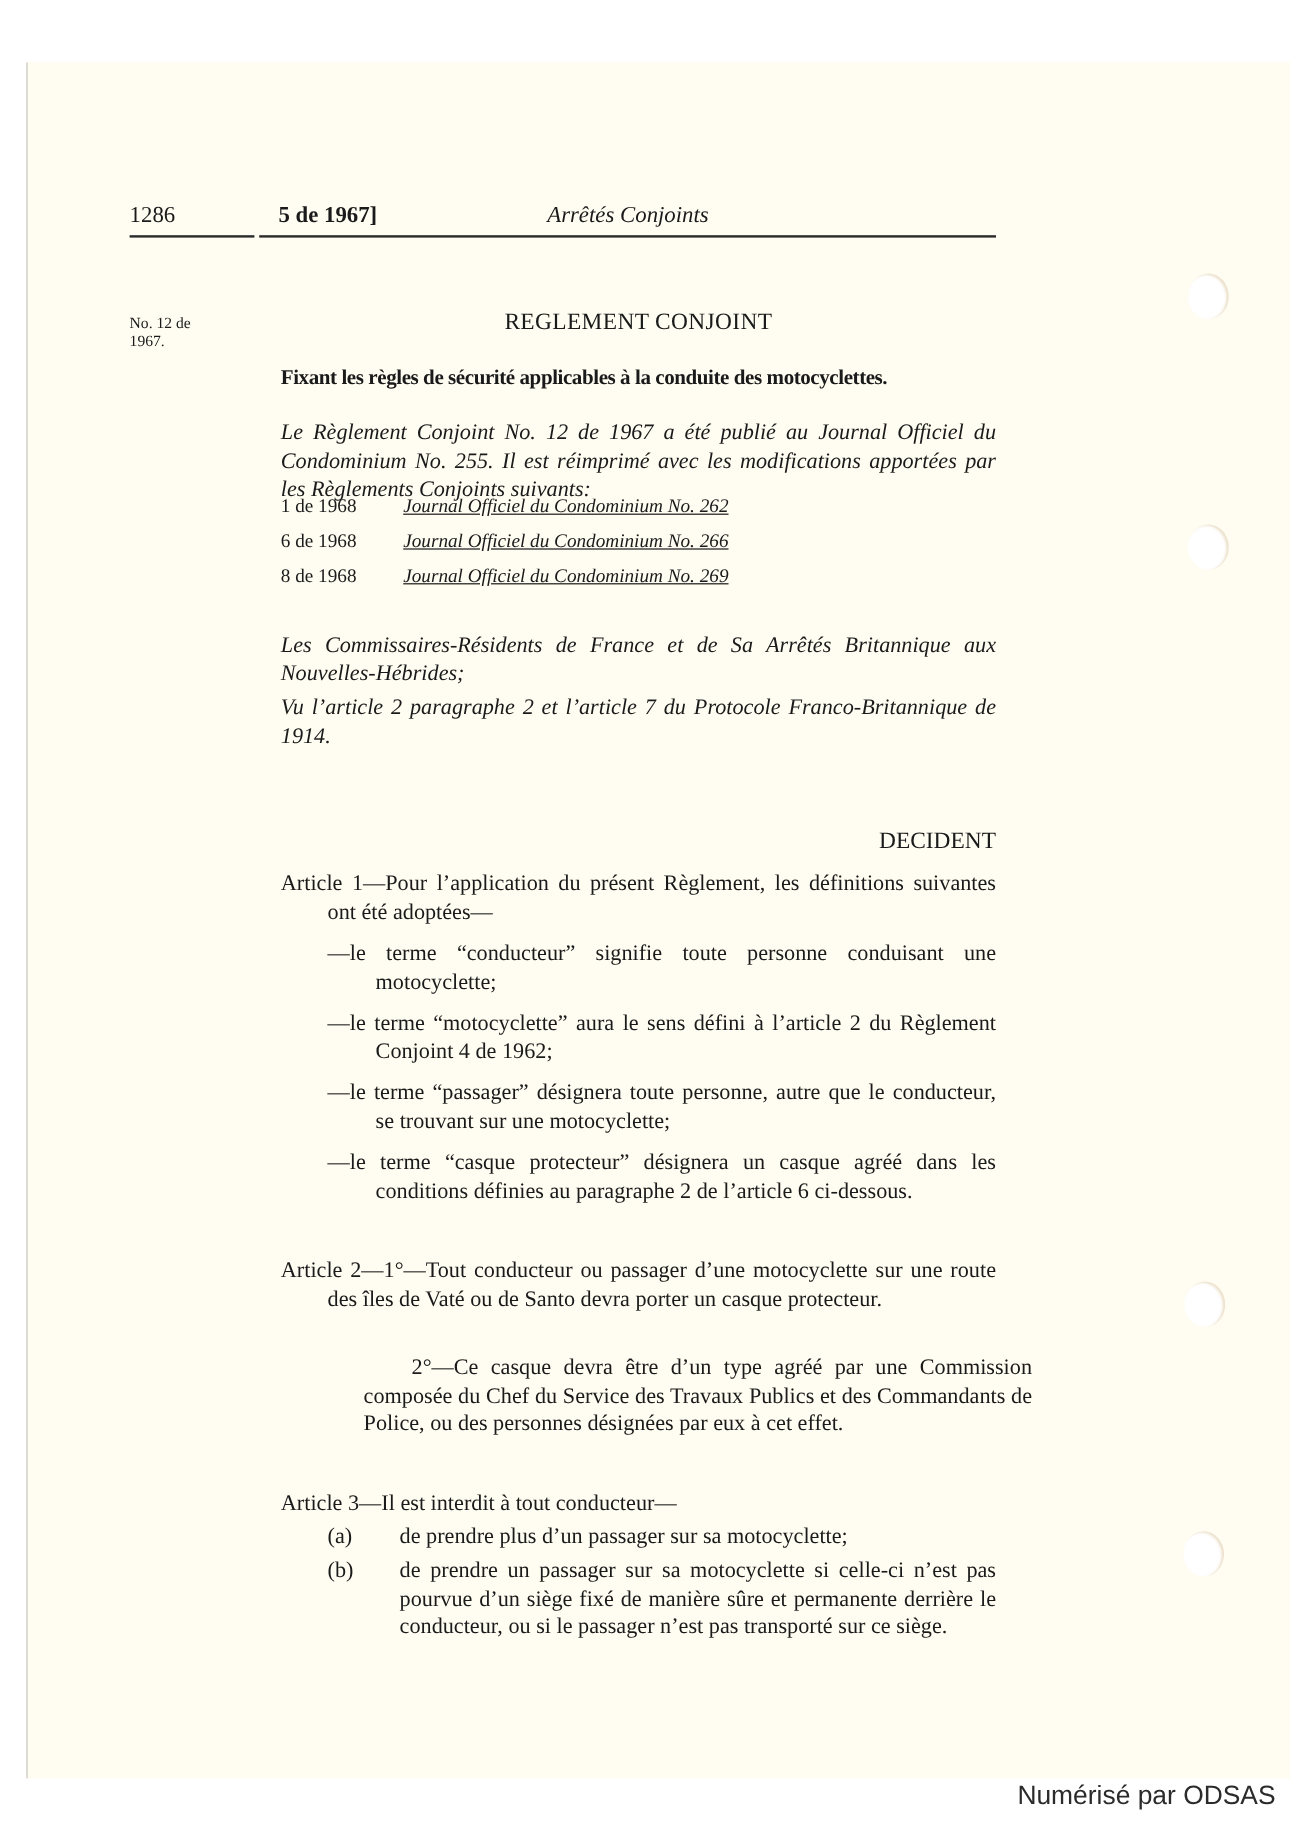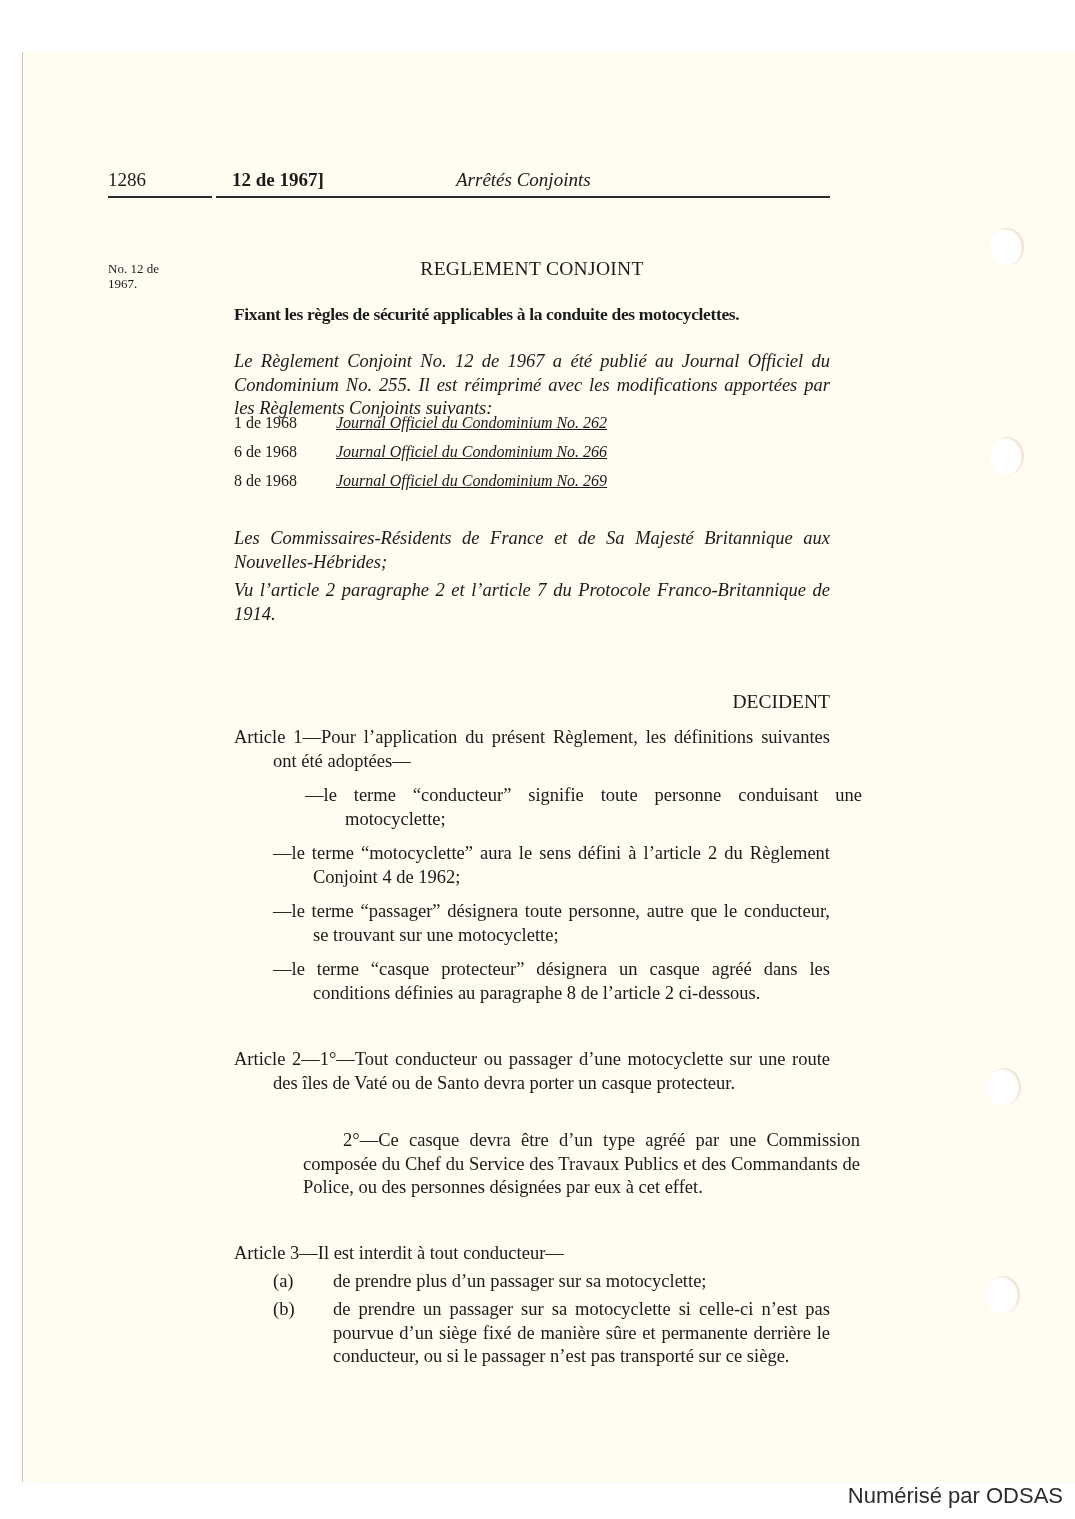--- a/index.html
+++ b/index.html
@@ -155,21 +155,21 @@
 <body>
 
 <div class="paper"></div>
 
 <div class="hole" style="left:990px; top:228px;"></div>
 <div class="hole" style="left:990px; top:437px;"></div>
 <div class="hole" style="left:987px; top:1068px;"></div>
 <div class="hole" style="left:986px; top:1276px;"></div>
 
 <div class="abs running-head" style="left:108px;">1286</div>
-<div class="abs running-head" style="left:232px; font-weight:bold;">12 de 1967]</div>
+<div class="abs running-head" style="left:232px; font-weight:bold;">5 de 1967]</div>
 <div class="abs running-head italic" style="left:456px;">Arrêtés Conjoints</div>
 <div class="rule" style="left:108px; width:104px;"></div>
 <div class="rule" style="left:216px; width:614px;"></div>
 
 <div class="abs margin-note">
   <div>No. 12 de</div>
   <div>1967.</div>
 </div>
 
 <div class="abs title">REGLEMENT CONJOINT</div>
@@ -180,39 +180,39 @@
 <div class="pub-row" style="top:411px;">
   <span class="num">1 de 1968</span><span class="italic">Journal Officiel du Condominium No. 262</span>
 </div>
 <div class="pub-row" style="top:440px;">
   <span class="num">6 de 1968</span><span class="italic">Journal Officiel du Condominium No. 266</span>
 </div>
 <div class="pub-row" style="top:469px;">
   <span class="num">8 de 1968</span><span class="italic">Journal Officiel du Condominium No. 269</span>
 </div>
 
-<div class="abs body-block italic" style="top:515px;">Les Commissaires-Résidents de France et de Sa Majesté Britannique aux Nouvelles-Hébrides;</div>
+<div class="abs body-block italic" style="top:515px;">Les Commissaires-Résidents de France et de Sa Arrêtés Britannique aux Nouvelles-Hébrides;</div>
 <div class="abs body-block italic" style="top:567px;">Vu l’article 2 paragraphe 2 et l’article 7 du Protocole Franco-Britannique de 1914.</div>
 
 <div class="abs decident">DECIDENT</div>
 
 <div class="hang" style="top:726px;">
   <p>Article 1—Pour l’application du présent Règlement, les définitions suivantes ont été adoptées—</p>
 </div>
-<div class="def" style="top:784px;margin-left:32px;">
+<div class="def" style="top:784px;">
   <p>—le terme “conducteur” signifie toute personne conduisant une motocyclette;</p>
 </div>
 <div class="def" style="top:842px;">
   <p>—le terme “motocyclette” aura le sens défini à l’article 2 du Règlement Conjoint 4 de 1962;</p>
 </div>
 <div class="def" style="top:900px;">
   <p>—le terme “passager” désignera toute personne, autre que le conducteur, se trouvant sur une motocyclette;</p>
 </div>
 <div class="def" style="top:958px;">
-  <p>—le terme “casque protecteur” désignera un casque agréé dans les conditions définies au paragraphe 8 de l’article 2 ci-dessous.</p>
+  <p>—le terme “casque protecteur” désignera un casque agréé dans les conditions définies au paragraphe 2 de l’article 6 ci-dessous.</p>
 </div>
 
 <div class="hang" style="top:1048px;">
   <p>Article 2—1°—Tout conducteur ou passager d’une motocyclette sur une route des îles de Vaté ou de Santo devra porter un casque protecteur.</p>
 </div>
 <div class="para2" style="top:1129px;margin-left:30px;">
   <p>2°—Ce casque devra être d’un type agréé par une Commission composée du Chef du Service des Travaux Publics et des Commandants de Police, ou des personnes désignées par eux à cet effet.</p>
 </div>
 
 <div class="hang" style="top:1242px;">

